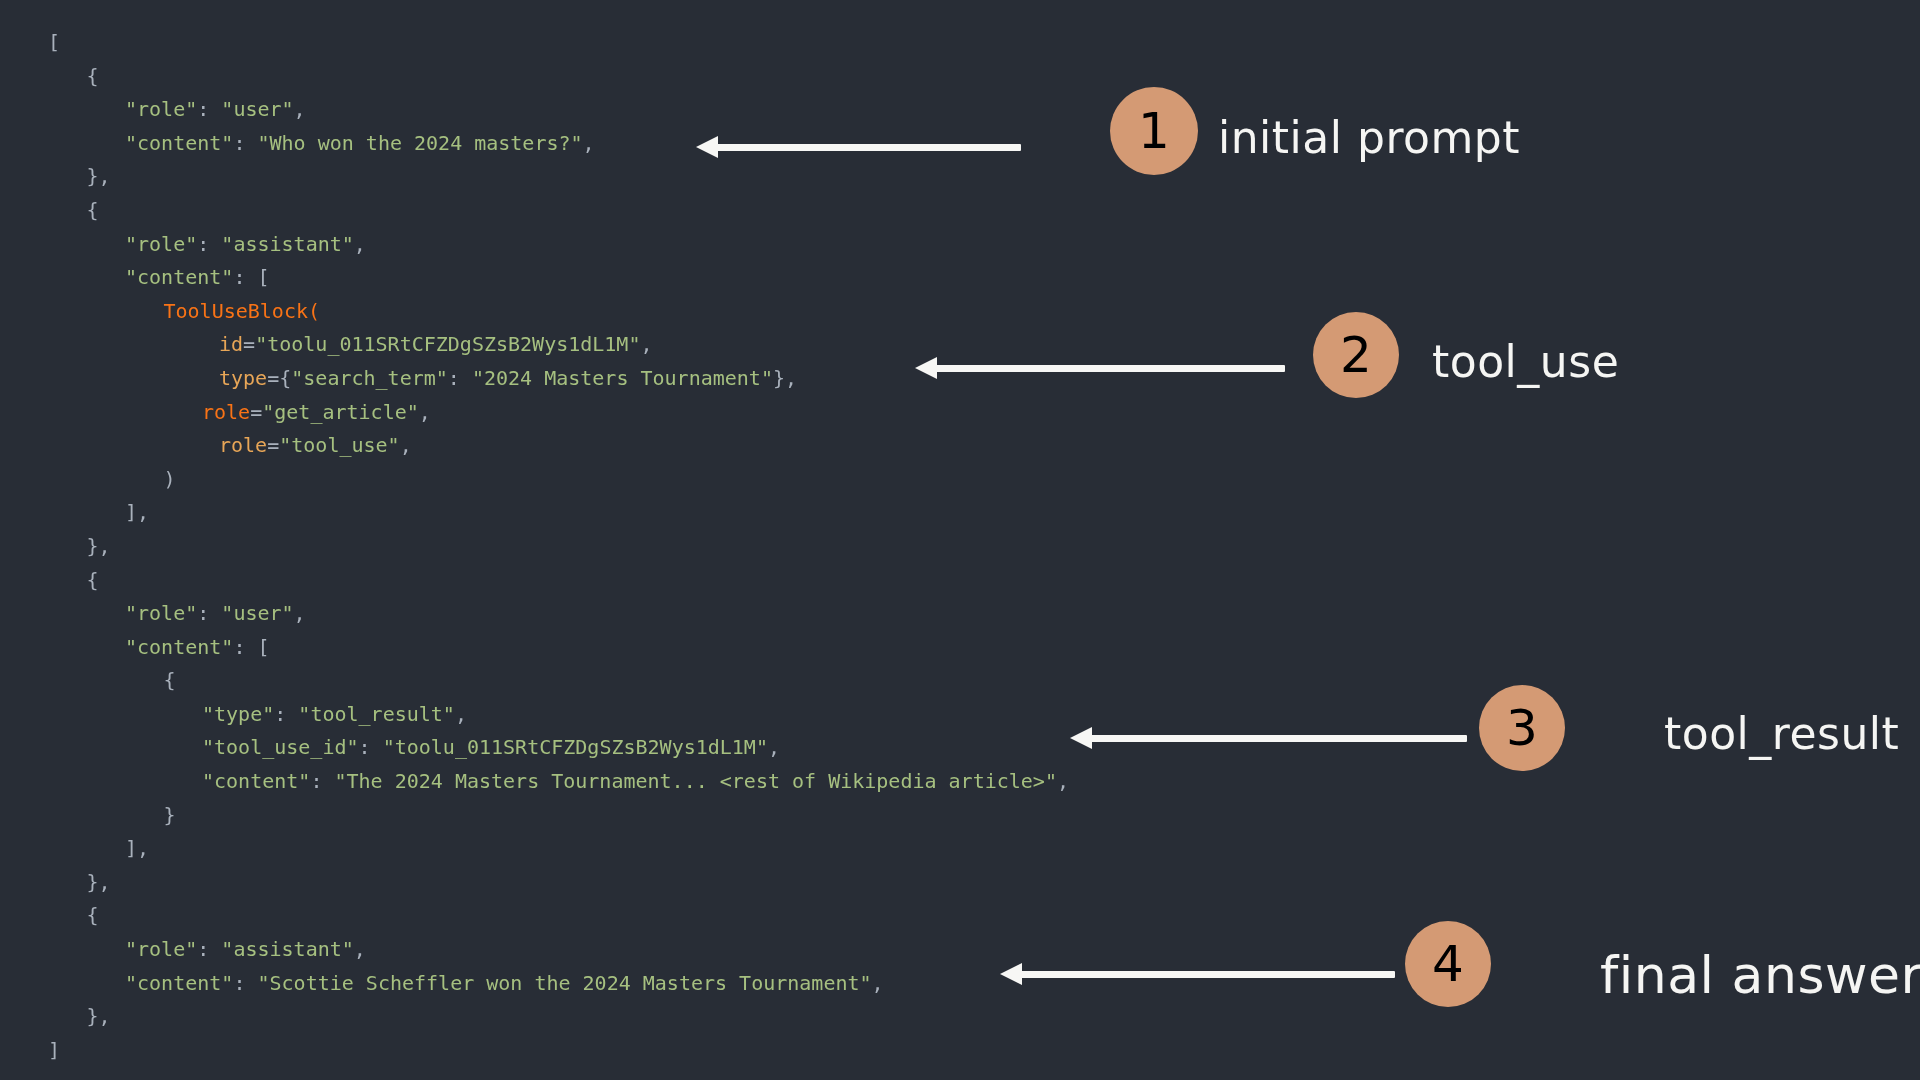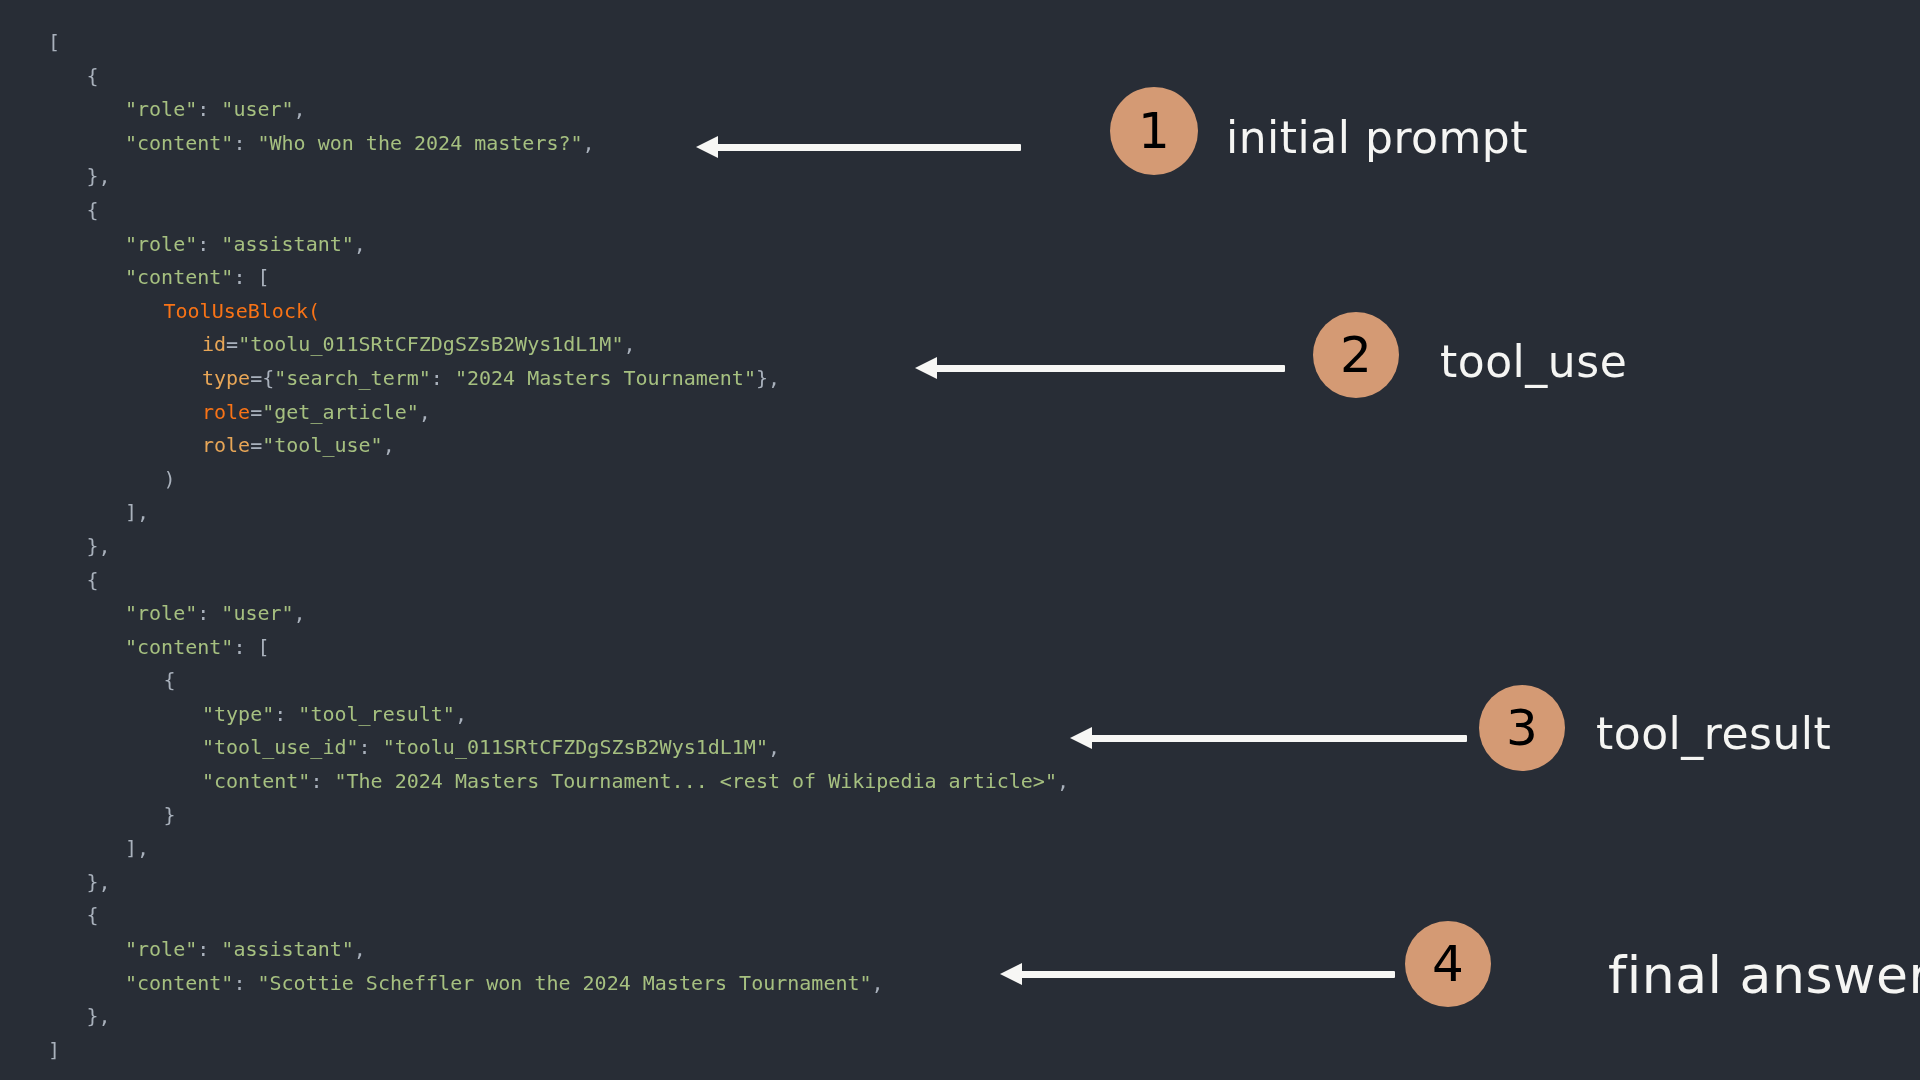--- a/index.html
+++ b/index.html
@@ -26,21 +26,21 @@
   .line {
     height: 33.6px;
     line-height: 33.6px;
     font-size: 20px;
     white-space: pre;
     letter-spacing: 0px;
   }
   .tok { white-space: pre; }
   .p  { color: #a9b1bc; }              
   .s  { color: #a6c080; }              
-  .k  { color: #e8a657; }              
+  .k  { color: #e8a657; margin-left: 17px; }              
   .id { color: #f97316; }
   .arrow {
     position: absolute;
     height: 22px;
   }
   .arrow .shaft {
     position: absolute;
     right: 0;
     top: 8px;
     height: 7px;
@@ -69,21 +69,20 @@
     font-weight: 400;
     box-sizing: border-box;
   }
   .annot-label {
     position: absolute;
     color: #f5f5f3;
     font-family: "DejaVu Sans", "Liberation Sans", sans-serif;
     font-weight: 400;
     letter-spacing: 0.5px;
     white-space: nowrap;
-    margin-left: 8px;
   }
 </style>
 </head>
 <body>
 
 <div id="page">
 
   <div id="code">
       <div class="line" style="padding-left: 0px;"><span class="tok p">[</span></div>
       <div class="line" style="padding-left: 38.5px;"><span class="tok p">{</span></div>
@@ -128,21 +127,21 @@
         <div class="head"></div>
         <div class="shaft" style="width: 352px;"></div>
       </div>
       <div class="badge" style="left: 1313px; top: 312px; width: 86px; height: 86px; font-size: 50px;">2</div>
       <div class="annot-label" style="left: 1432px; top: 336px; font-size: 44px;">tool_use</div>
       <div class="arrow" style="left: 1070px; top: 727px; width: 397px;">
         <div class="head"></div>
         <div class="shaft" style="width: 379px;"></div>
       </div>
       <div class="badge" style="left: 1479px; top: 685px; width: 86px; height: 86px; font-size: 50px;">3</div>
-      <div class="annot-label" style="left: 1588px; top: 708px; font-size: 44px;">tool_result</div>
+      <div class="annot-label" style="left: 1664px; top: 708px; font-size: 44px;">tool_result</div>
       <div class="arrow" style="left: 1000px; top: 963px; width: 395px;">
         <div class="head"></div>
         <div class="shaft" style="width: 377px;"></div>
       </div>
       <div class="badge" style="left: 1405px; top: 921px; width: 86px; height: 86px; font-size: 50px;">4</div>
       <div class="annot-label" style="left: 1600px; top: 945px; font-size: 52px;">final answer</div>
     </div>
 
 </div>
 

